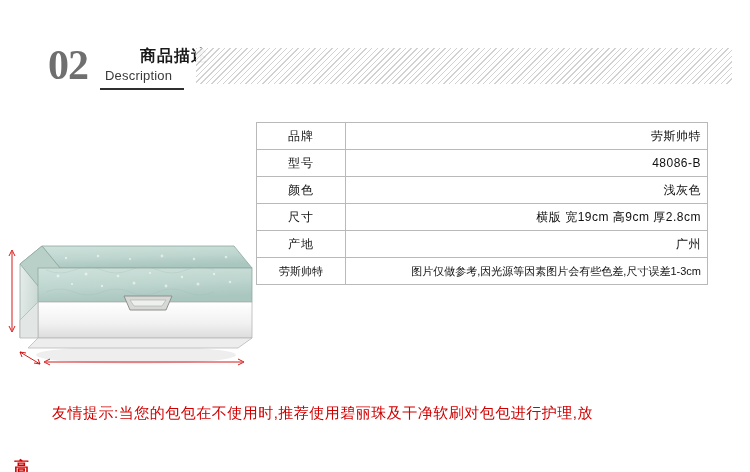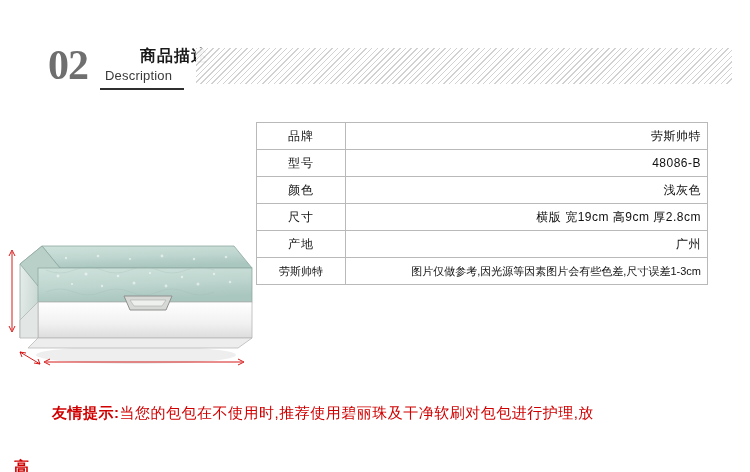--- a/index.html
+++ b/index.html
@@ -135,21 +135,21 @@
   #tip {
     position: absolute;
     left: 52px;
     top: 398px;
     width: 660px;
     color: #d00000;
     font-size: 15px;
     line-height: 30px;
     letter-spacing: .5px;
   }
-  #tip .tip-title { font-weight: bold; }
+  #tip .tip-title { font-weight: normal; }
 </style>
 </head>
 <body>
 
 <div id="header">
   <div id="header-num">02</div>
   <div id="header-cn">商品描述</div>
   <div id="header-en">Description</div>
   <div id="header-underline"></div>
   <div id="header-hatch"></div>

